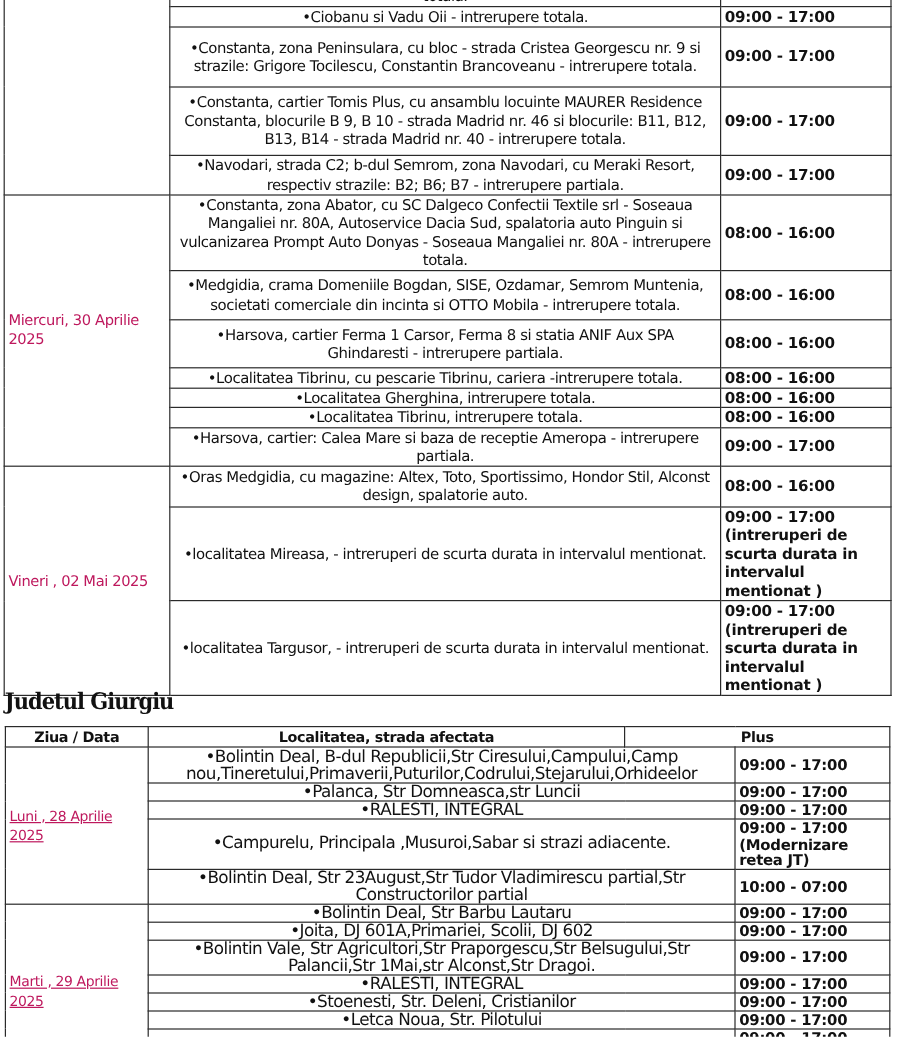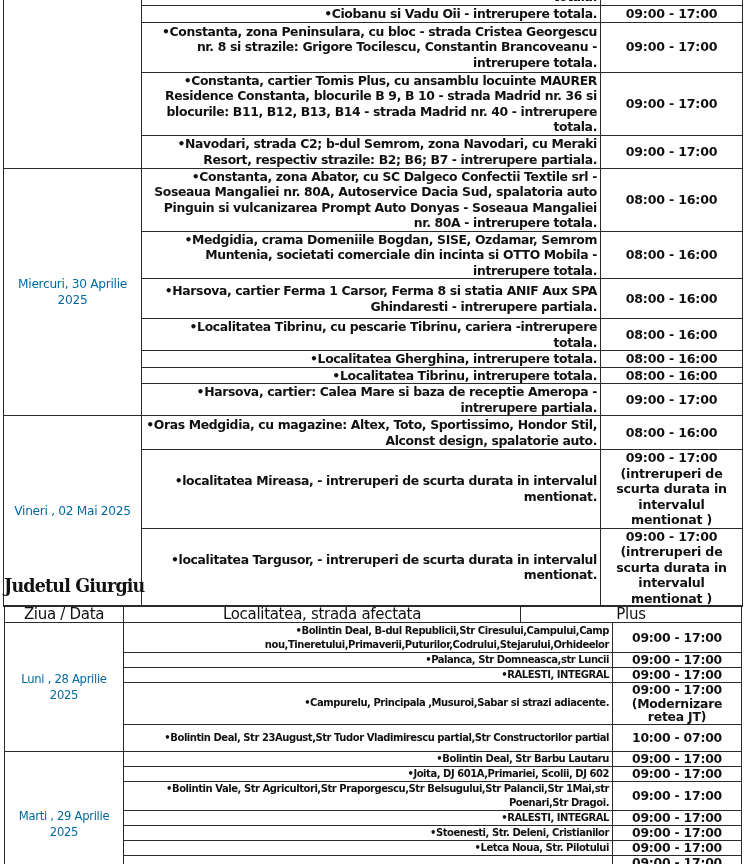--- a/index.html
+++ b/index.html
@@ -1,28 +1,28 @@
 <!DOCTYPE html>
 <html><head>
 <meta charset="utf-8">
 <style>
   html, body { margin: 0; padding: 0; background: #ffffff; }
   body { width: 749px; height: 864px; overflow: hidden; position: relative; font-family: "DejaVu Sans", sans-serif; color: #111; }
   table { border-collapse: collapse; position: absolute; table-layout: fixed; }
   td, th { border: 1.5px solid #2a2a2a; padding: 0 3px; vertical-align: middle; }
-  .loc { font-weight: bold; font-size: 12.4px; line-height: 15.5px; letter-spacing: -0.35px; text-align: right; }
-  .time { font-weight: bold; font-size: 12.6px; line-height: 15.5px; text-align: center; letter-spacing: -0.2px; margin-top: 24px; }
-  .day { font-weight: normal; font-size: 12.2px; line-height: 16px; color: #0369a1; letter-spacing: -0.3px; text-align: center; }
+  .loc { font-weight: normal; font-size: 12.4px; line-height: 15.5px; letter-spacing: -0.35px; text-align: center; }
+  .time { font-weight: bold; font-size: 12.6px; line-height: 15.5px; text-align: left; letter-spacing: -0.2px; margin-top: 24px; }
+  .day { font-weight: normal; font-size: 12.2px; line-height: 16px; color: #be185d; letter-spacing: -0.3px; }
   #t1 { left: 3px; top: -12px; width: 739px; }
   #t2 { left: 4px; top: 605px; width: 737px; }
   .heading { position: absolute; left: 4px; top: 574px; font-family: "DejaVu Serif", serif; font-weight: bold; font-size: 19px; letter-spacing: -0.9px; color: #111; transform: scaleX(0.92); transform-origin: left; }
-  th { font-size: 15px; font-weight: normal; line-height: 15px; text-align: center; letter-spacing: -0.3px; }
-  .t2 .loc { font-size: 10px; letter-spacing: -0.45px; line-height: 14px; margin-left: 40px; }
+  th { font-size: 12px; font-weight: bold; line-height: 15px; text-align: center; letter-spacing: -0.3px; }
+  .t2 .loc { font-size: 14px; letter-spacing: -0.45px; line-height: 14px; margin-left: 40px; }
   .t2 .time { font-size: 12.4px; line-height: 13.5px; }
-  .t2 .day { font-size: 11.6px; }
+  .t2 .day { font-size: 11.6px; text-decoration: underline; }
 </style>
 </head>
 <body>
 
 <table id="t1">
   <colgroup>
       <col style="width:138px">
       <col style="width:459px">
       <col style="width:142px">
     </colgroup>
@@ -31,25 +31,25 @@
     <tr style="height:15px">
       <td class="day" rowspan="5"></td>
       <td class="loc">totala.</td>
       <td class="time"></td>
     </tr>
     <tr style="height:17px">
       <td class="loc">•Ciobanu si Vadu Oii - intrerupere totala.</td>
       <td class="time">09:00 - 17:00</td>
     </tr>
     <tr style="height:50px">
-      <td class="loc">•Constanta, zona Peninsulara, cu bloc - strada Cristea Georgescu nr. 8 si strazile: Grigore Tocilescu, Constantin Brancoveanu - intrerupere totala.</td>
+      <td class="loc">•Constanta, zona Peninsulara, cu bloc - strada Cristea Georgescu nr. 9 si strazile: Grigore Tocilescu, Constantin Brancoveanu - intrerupere totala.</td>
       <td class="time">09:00 - 17:00</td>
     </tr>
     <tr style="height:57px">
-      <td class="loc">•Constanta, cartier Tomis Plus, cu ansamblu locuinte MAURER Residence Constanta, blocurile B 9, B 10 - strada Madrid nr. 36 si blocurile: B11, B12, B13, B14 - strada Madrid nr. 40 - intrerupere totala.</td>
+      <td class="loc">•Constanta, cartier Tomis Plus, cu ansamblu locuinte MAURER Residence Constanta, blocurile B 9, B 10 - strada Madrid nr. 46 si blocurile: B11, B12, B13, B14 - strada Madrid nr. 40 - intrerupere totala.</td>
       <td class="time">09:00 - 17:00</td>
     </tr>
     <tr style="height:33px">
       <td class="loc">•Navodari, strada C2; b-dul Semrom, zona Navodari, cu Meraki Resort, respectiv strazile: B2; B6; B7 - intrerupere partiala.</td>
       <td class="time">09:00 - 17:00</td>
     </tr>
 
     <tr style="height:62px">
       <td class="day" rowspan="7">Miercuri, 30 Aprilie 2025</td>
       <td class="loc">•Constanta, zona Abator, cu SC Dalgeco Confectii Textile srl - Soseaua Mangaliei nr. 80A, Autoservice Dacia Sud, spalatoria auto Pinguin si vulcanizarea Prompt Auto Donyas - Soseaua Mangaliei nr. 80A - intrerupere totala.</td>
@@ -139,21 +139,21 @@
     <tr style="height:15px">
       <td class="day" rowspan="7">Marti , 29 Aprilie 2025</td>
       <td class="loc" colspan="2">•Bolintin Deal, Str Barbu Lautaru</td>
       <td class="time">09:00 - 17:00</td>
     </tr>
     <tr style="height:15px">
       <td class="loc" colspan="2">•Joita, DJ 601A,Primariei, Scolii, DJ 602</td>
       <td class="time">09:00 - 17:00</td>
     </tr>
     <tr style="height:28px">
-      <td class="loc" colspan="2">•Bolintin Vale, Str Agricultori,Str Praporgescu,Str Belsugului,Str Palancii,Str 1Mai,str Poenari,Str Dragoi.</td>
+      <td class="loc" colspan="2">•Bolintin Vale, Str Agricultori,Str Praporgescu,Str Belsugului,Str Palancii,Str 1Mai,str Alconst,Str Dragoi.</td>
       <td class="time">09:00 - 17:00</td>
     </tr>
     <tr style="height:14px">
       <td class="loc" colspan="2">•RALESTI, INTEGRAL</td>
       <td class="time">09:00 - 17:00</td>
     </tr>
     <tr style="height:14px">
       <td class="loc" colspan="2">•Stoenesti, Str. Deleni, Cristianilor</td>
       <td class="time">09:00 - 17:00</td>
     </tr>

